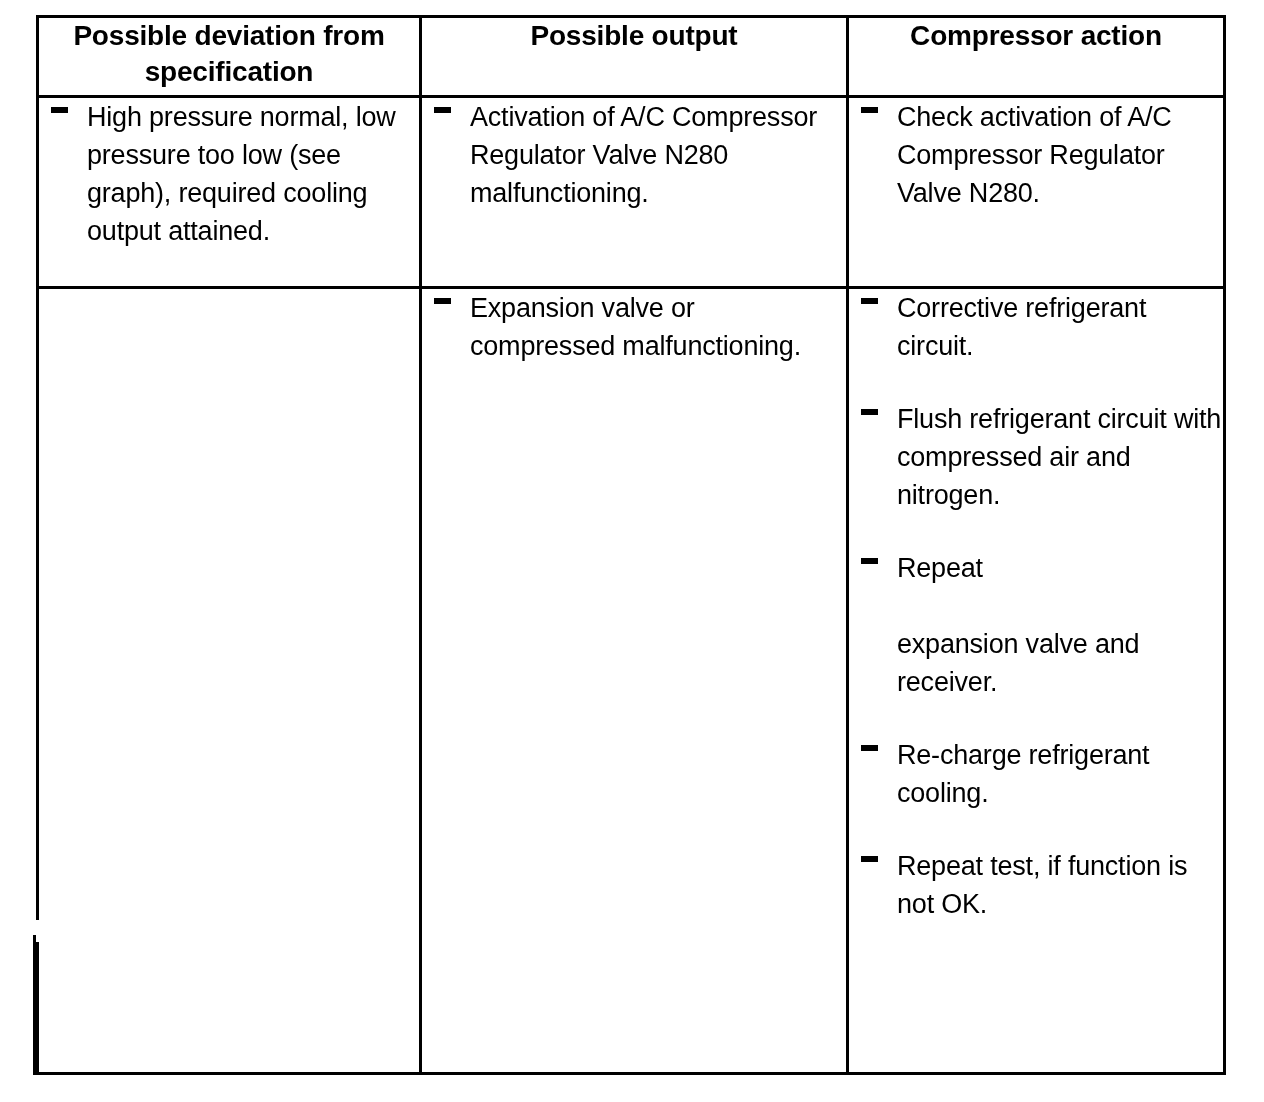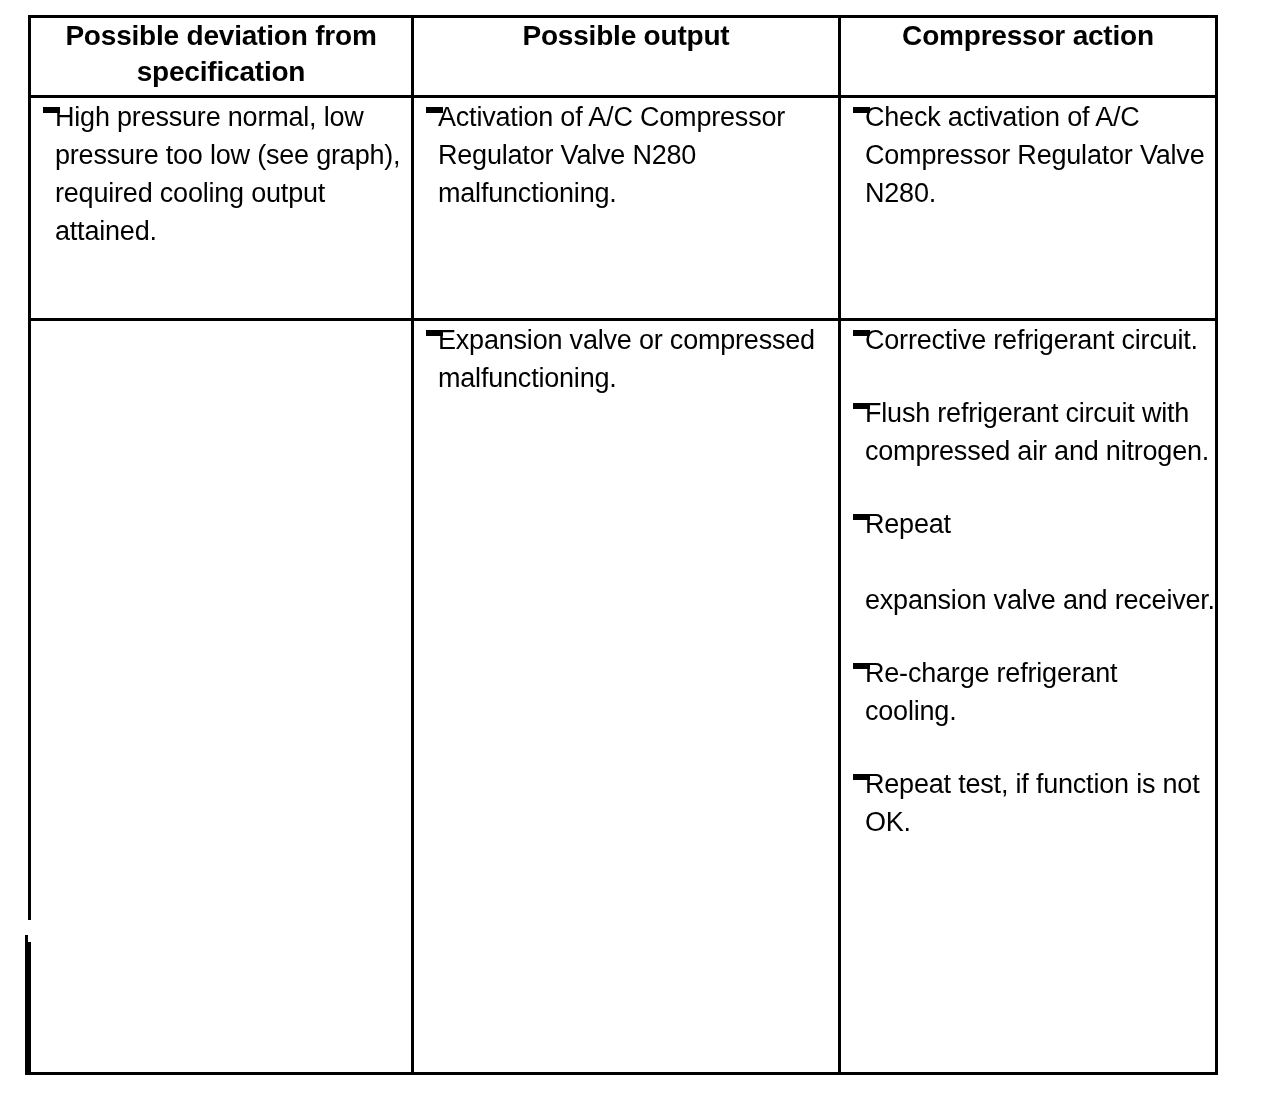--- a/index.html
+++ b/index.html
@@ -19,21 +19,21 @@
     position: relative;
     width: 1264px;
     height: 1102px;
     overflow: hidden;
     background: #ffffff;
   }
 
   
   .table-wrap {
     position: absolute;
-    left: 28px;
+    left: 36px;
     top: 15px;
     width: 1187px;
     height: 1060px;
   }
 
   table.doc-table {
     border-collapse: collapse;
     width: 1187px;
     height: 1060px;
     table-layout: fixed;
@@ -75,21 +75,21 @@
   }
 
   ul.bullets {
     list-style: none;
     margin: 0;
     padding: 0;
   }
 
   ul.bullets li.bullet-item {
     position: relative;
-    padding-left: 24px;
+    padding-left: 48px;
     font-size: 27px;
     line-height: 38px;
     letter-spacing: -0.2px;
     margin: 0;
   }
 
   
   ul.bullets li.bullet-item > .dash-icon {
     position: absolute;
     left: 12px;

